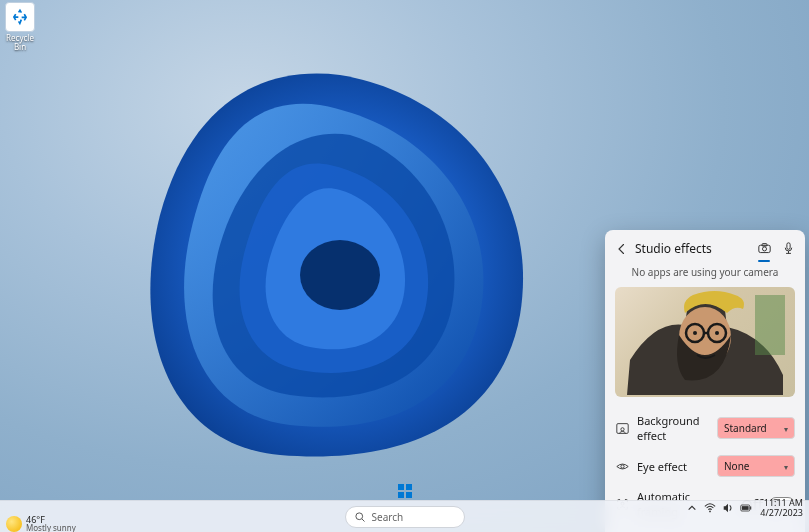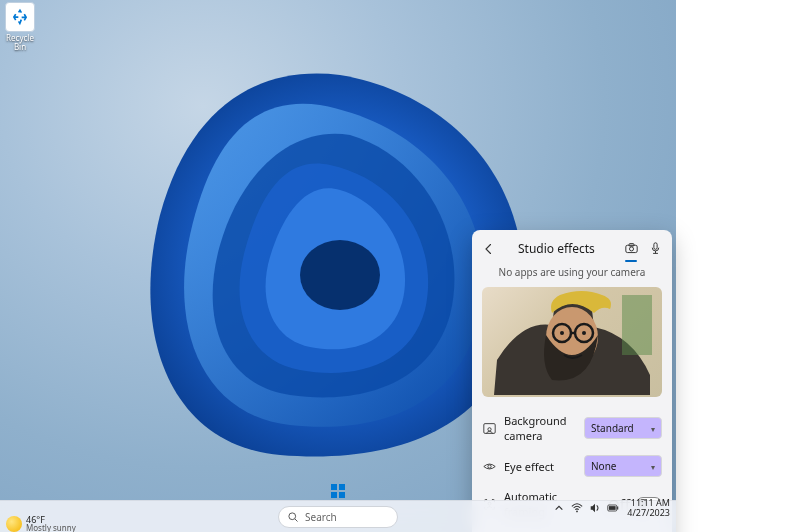--- a/index.html
+++ b/index.html
@@ -1,20 +1,20 @@
 <!DOCTYPE html>
 <html><head>
 <meta charset="utf-8">
 <style>
 * { margin: 0; padding: 0; box-sizing: border-box; font-family: "Segoe UI", system-ui, sans-serif; }
 html, body { width: 809px; height: 532px; overflow: hidden; }
 
 .desktop {
   position: relative;
-  width: 676px;
+  width: 809px;
   height: 532px;
   background: radial-gradient(ellipse at 30% 20%, #c5d6e6 0%, #a8c2da 30%, #8fb0cc 60%, #7a9fc0 100%);
   text-decoration: underline;
 }
 
 
 .bloom {
   position: absolute;
   left: 60px; top: 40px;
   width: 560px; height: 470px;
@@ -55,21 +55,21 @@
   background: #f3f3f5;
   border-radius: 8px;
   box-shadow: 0 8px 24px rgba(0,0,0,0.25);
   padding: 8px 10px 10px;
   font-size: 11px;
   color: #1a1a1a;
 }
 .flyout-header {
   display: flex;
   align-items: center;
-  gap: 22px;
+  gap: 6px;
   padding: 2px 0 6px;
 }
 .flyout-header .back { width: 14px; height: 14px; display: flex; align-items: center; justify-content: center; cursor: pointer; }
 .flyout-header .title { flex: 1; font-size: 12px; font-weight: 400; }
 .flyout-header .tab-icons { display: flex; gap: 10px; align-items: center; }
 .flyout-header .tab-icons .tab { width: 14px; height: 14px; display: flex; align-items: center; justify-content: center; cursor: pointer; position: relative; }
 .flyout-header .tab-icons .tab.active::after {
   content: "";
   position: absolute;
   bottom: -6px; left: 1px; right: 1px;
@@ -101,21 +101,21 @@
   display: flex;
   align-items: center;
   gap: 8px;
   padding: 6px 0;
 }
 .row .row-icon { width: 14px; height: 14px; flex: 0 0 14px; display: flex; align-items: center; justify-content: center; }
 .row .row-label { flex: 1; font-size: 11px; color: #1a1a1a; }
 .row .dropdown {
   width: 78px;
   height: 22px;
-  background: #c4b5fd;
+  background: #fca5a5;
   border: 1px solid #d6d6d8;
   border-radius: 4px;
   display: flex;
   align-items: center;
   padding: 0 6px;
   font-size: 10px;
   cursor: pointer;
 }
 .row .dropdown .val { flex: 1; }
 .row .dropdown .chev { font-size: 8px; color: #555; }
@@ -278,21 +278,21 @@
     </div>
 
     <div class="row">
       <div class="row-icon">
         <svg viewBox="0 0 16 16" width="13" height="13">
             <rect x="1" y="2" width="14" height="12" rx="1.5" fill="none" stroke="#333" stroke-width="1.1"></rect>
             <circle cx="8" cy="9" r="2" fill="none" stroke="#333" stroke-width="1.1"></circle>
             <path d="M4 14 Q8 9 12 14" fill="none" stroke="#333" stroke-width="1.1"></path>
           </svg>
       </div>
-      <div class="row-label">Background camera</div>
+      <div class="row-label">Background effect</div>
       <div class="dropdown">
         <span class="val">Standard</span>
         <span class="chev">▾</span>
       </div>
     </div>
 
     <div class="row">
       <div class="row-icon">
         <svg viewBox="0 0 16 16" width="13" height="13">
             <path d="M1 8 Q8 2 15 8 Q8 14 1 8 Z" fill="none" stroke="#333" stroke-width="1.1"></path>

